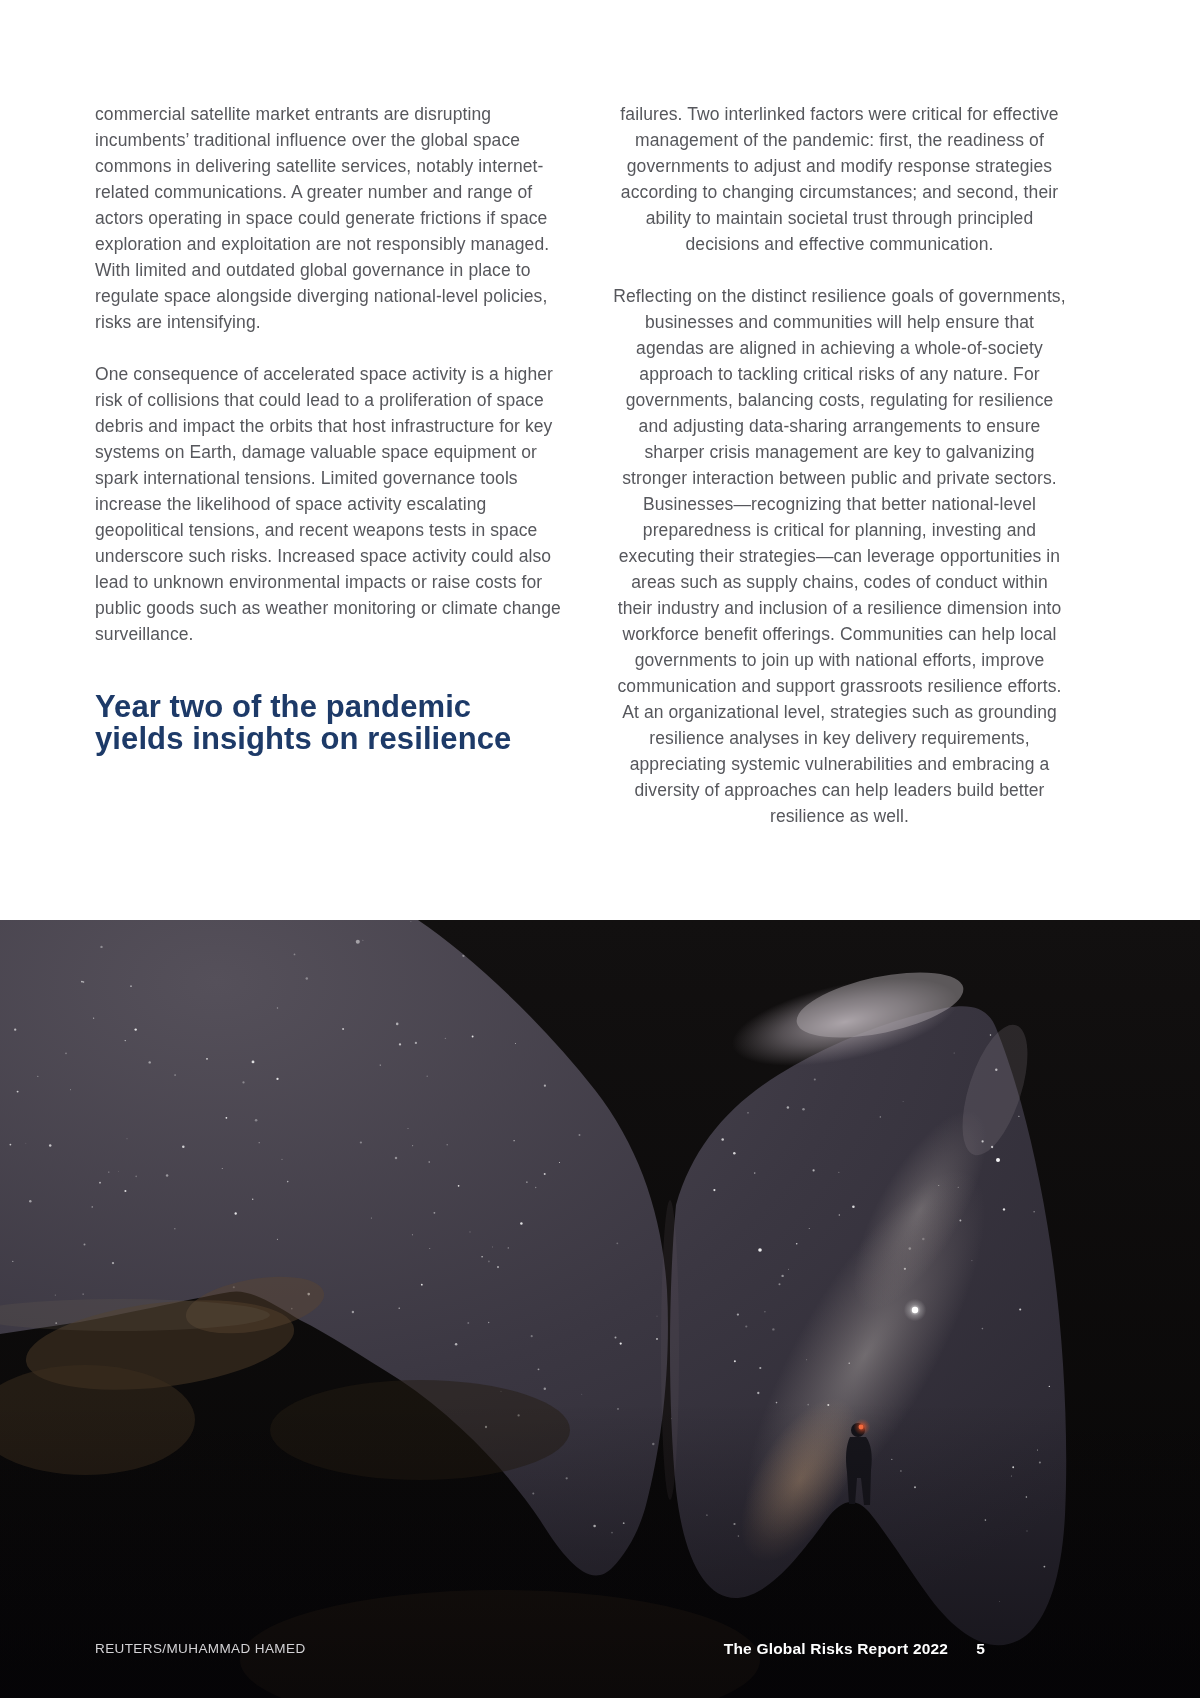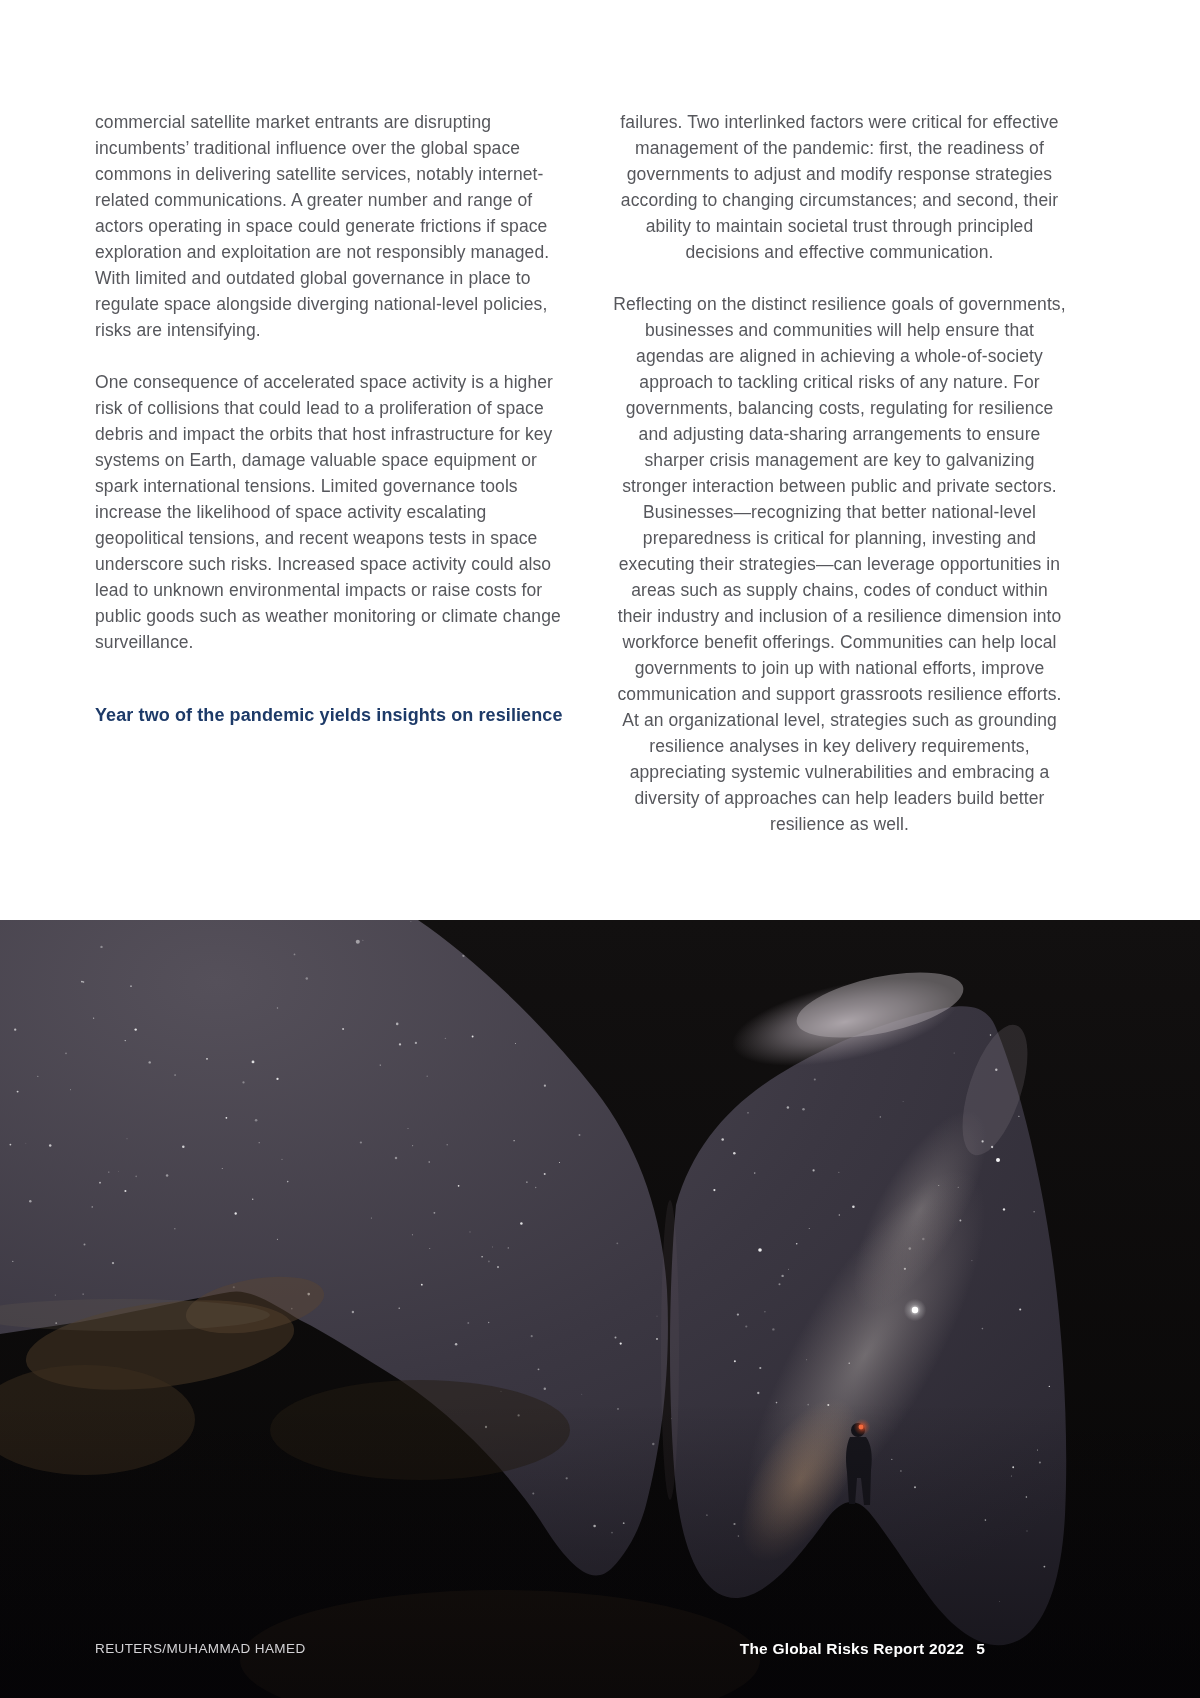--- a/index.html
+++ b/index.html
@@ -3,50 +3,50 @@
 <meta charset="utf-8">
 <style>
   html,body{margin:0;padding:0;background:#e8e8e8;}
   .page{
     position:relative;
     width:1200px;height:1698px;
     background:#ffffff;
     overflow:hidden;
     font-family:"Liberation Sans", sans-serif;
   }
-  .col{position:absolute;top:101px;margin-top:8px;}
+  .col{position:absolute;top:101px;}
   .col-left{left:95px;width:472px;}
   .col-right{left:612px;width:455px;text-align:center;}
   .body-text{
     margin:0 0 26px 0;
     font-size:17.5px;line-height:26px;
     color:#56575c;
     letter-spacing:0.1px;
   }
   .section-heading{
     margin:44px 0 24px 0;
-    font-size:18px;line-height:32px;
+    font-size:31px;line-height:32px;
     font-weight:bold;
     color:#1d3a68;
     letter-spacing:0.1px;
   }
   .photo{
     position:absolute;left:0;top:920px;
     width:1080px;height:778px;
     background:#0369a1;
   }
   .photo svg{display:block;}
   .photo-credit{
     position:absolute;left:95px;bottom:42px;
     font-size:13.5px;letter-spacing:0.4px;
     color:#d4d3d6;
   }
   .photo-footer{
     position:absolute;right:95px;bottom:40px;
-    display:flex;align-items:baseline;gap:12px;
+    display:flex;align-items:baseline;gap:28px;
     color:#ffffff;font-weight:bold;font-size:15.5px;
     letter-spacing:0.2px;
   }
 </style>
 </head>
 <body>
 
 <div class="page">
 
   <div class="col col-left">

